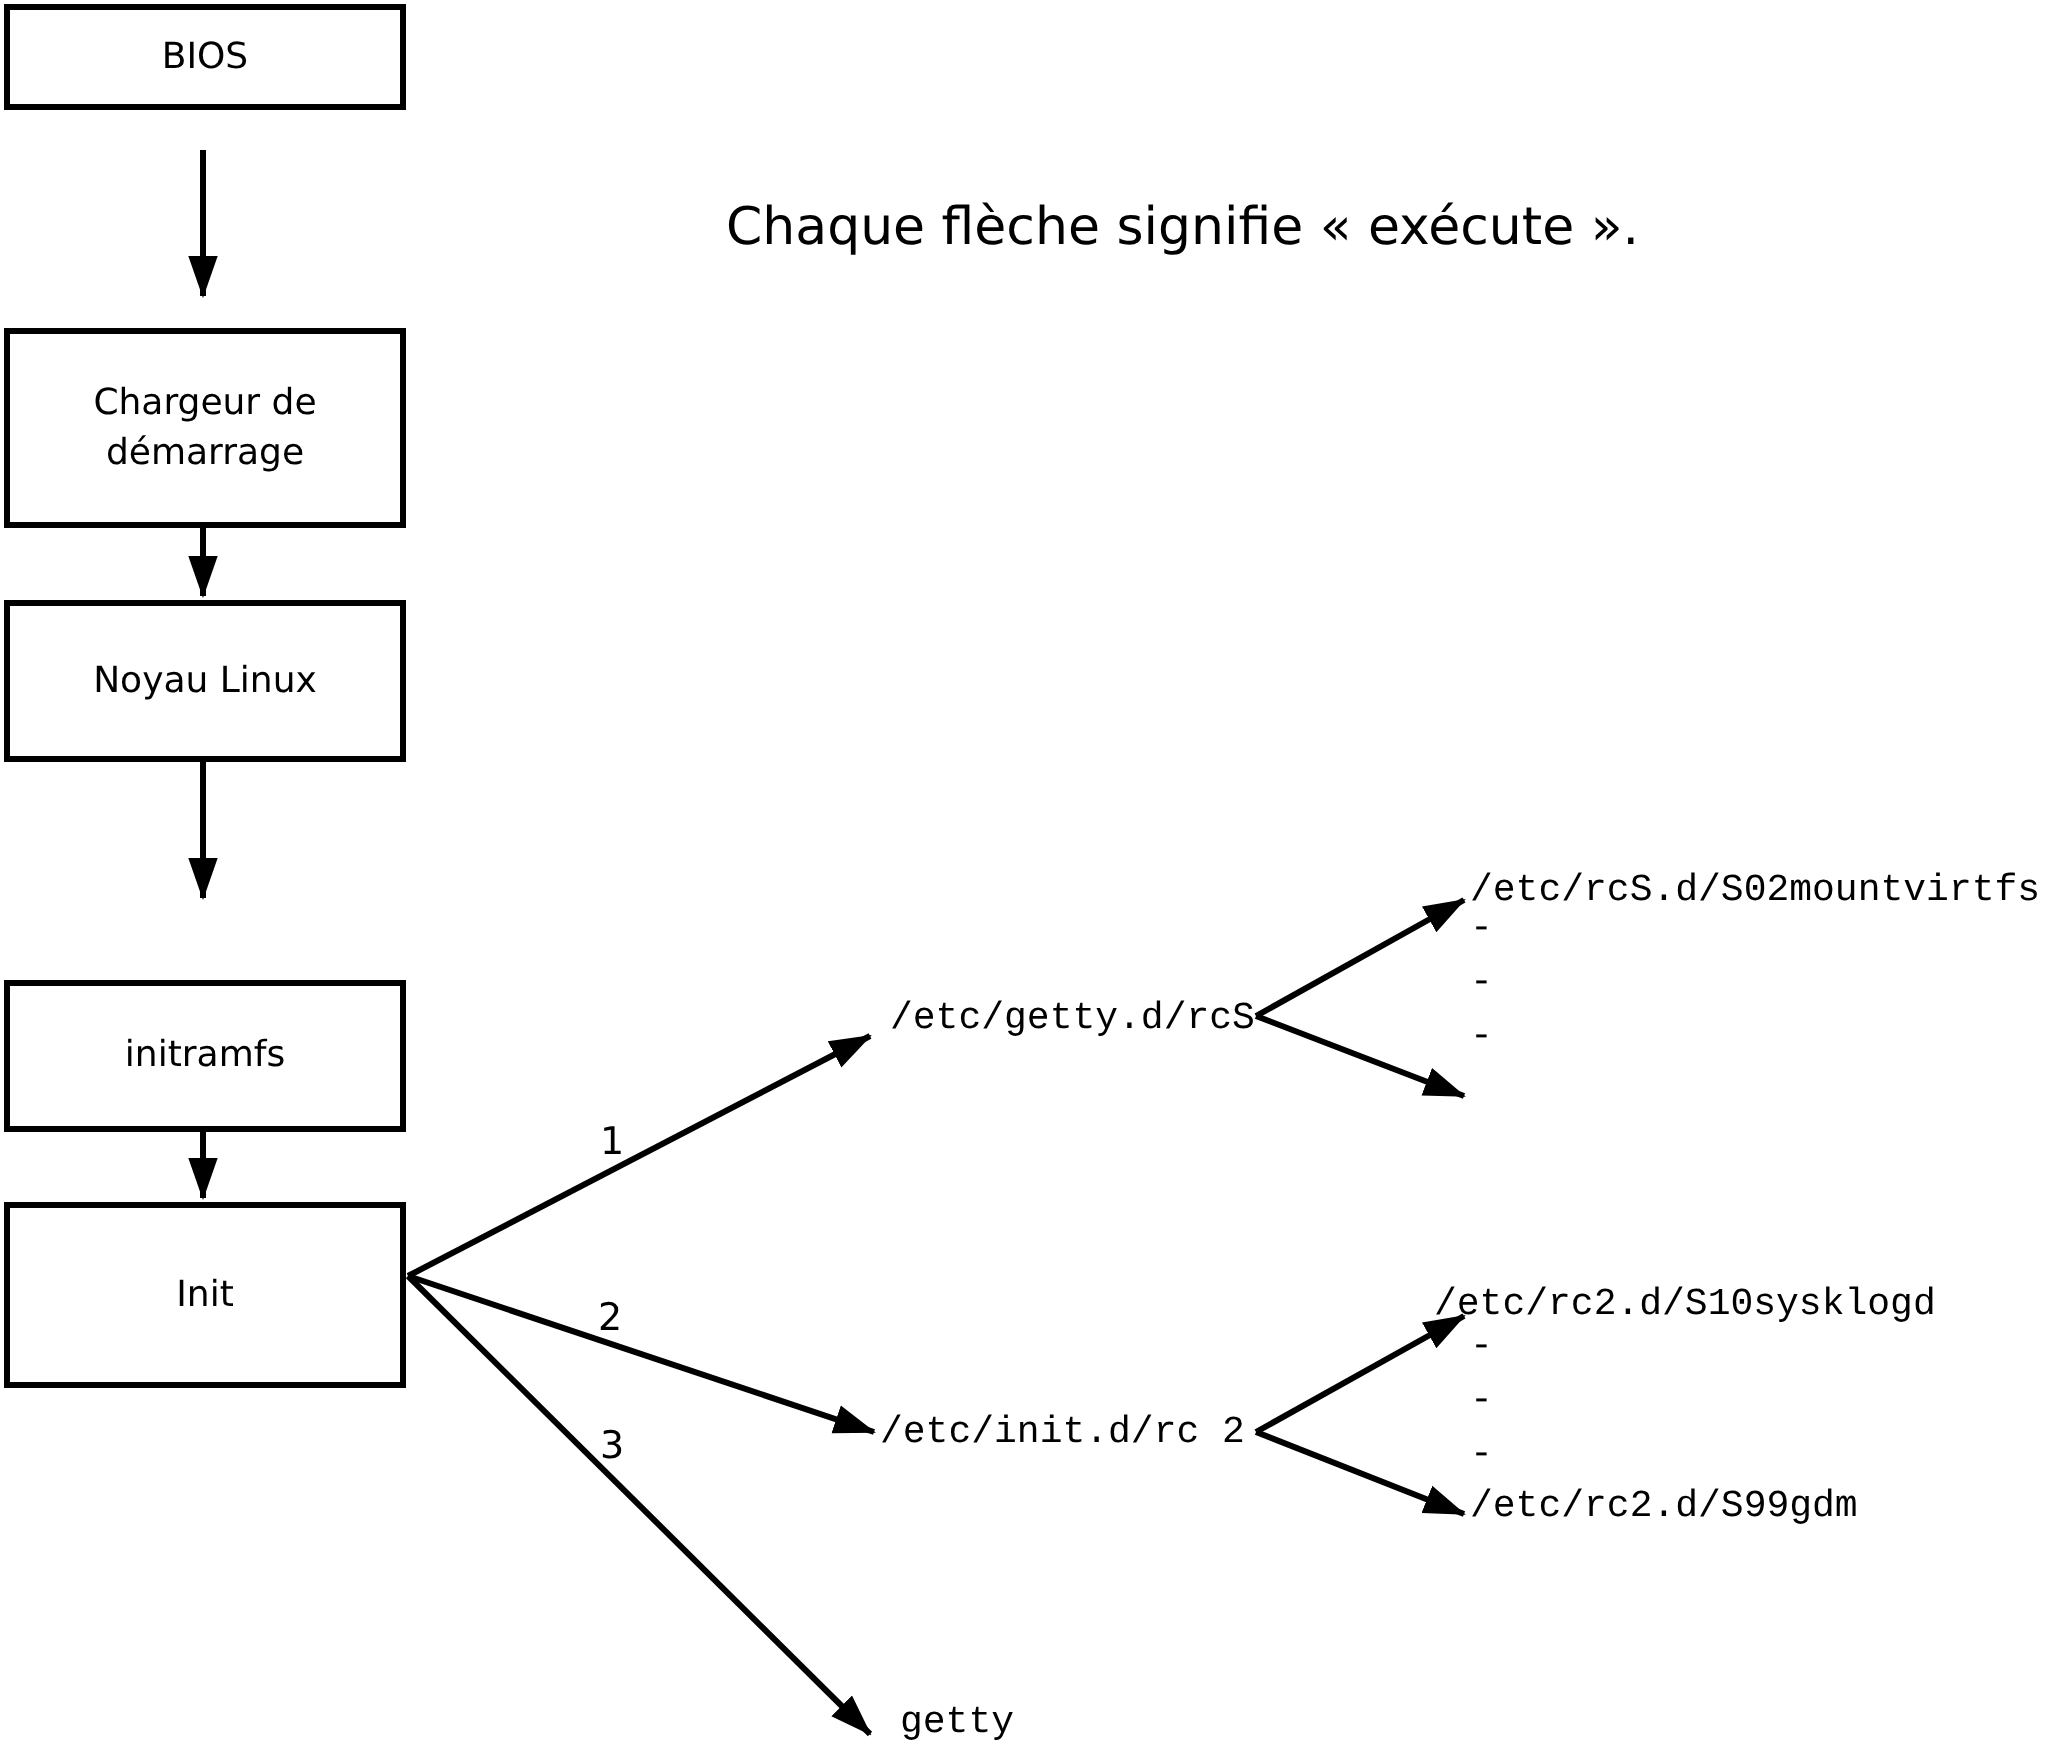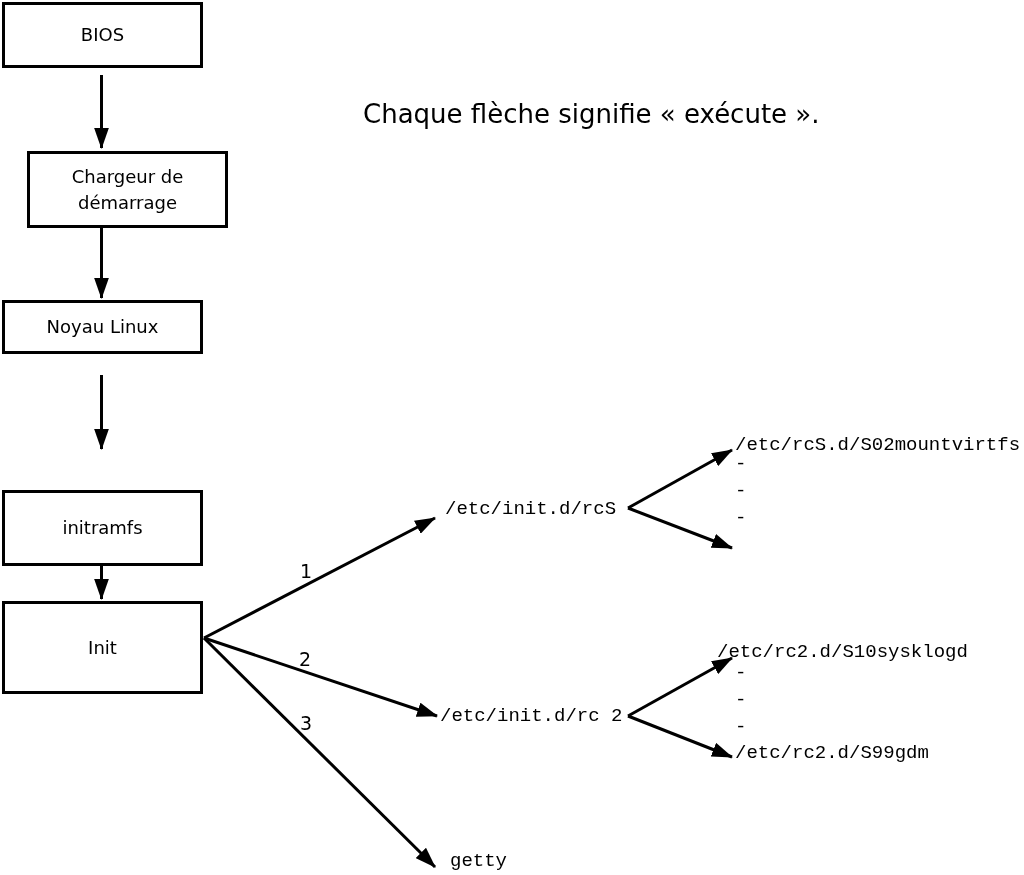--- a/index.html
+++ b/index.html
@@ -30,23 +30,23 @@
     border: 3px solid #000000;
     background: #ffffff;
     display: flex;
     align-items: center;
     justify-content: center;
     text-align: center;
     font-size: 18px;
     line-height: 1.4;
     white-space: pre-line;
   }
-  .box-bios      { top: 2px;   height: 66px; }
-  .box-chargeur  { top: 151px; height: 77px; margin-left: 25px; }
-  .box-noyau     { top: 300px; height: 54px; }
+  .box-bios      { top: 2px;   height: 53px; }
+  .box-chargeur  { top: 164px; height: 100px; }
+  .box-noyau     { top: 300px; height: 81px; }
   .box-initramfs { top: 451px; height: 76px; margin-top: 39px; }
   .box-init      { top: 601px; height: 93px; }
   .note {
     position: absolute;
     left: 363px; top: 114px;
     transform: translateY(-50%);
     font-size: 26px;
     white-space: pre;
   }
   .mono {
@@ -118,21 +118,21 @@
     <span>initramfs</span>
   </div>
   <div class="box box-init">
     <span>Init</span>
   </div>
 
   <div class="num n1">1</div>
   <div class="num n2">2</div>
   <div class="num n3">3</div>
 
-  <div class="mono t-rcs">/etc/init.d/rcS</div>
+  <div class="mono t-rcs">/etc/getty.d/rcS</div>
   <div class="mono t-rc2">/etc/init.d/rc 2</div>
   <div class="mono t-getty">getty</div>
 
   <div class="mono t-s02">/etc/rcS.d/S02mountvirtfs</div>
   <div class="mono t-d1a">-</div>
   <div class="mono t-d1b">-</div>
   <div class="mono t-d1c">-</div>
 
   <div class="mono t-s10">/etc/rc2.d/S10sysklogd</div>
   <div class="mono t-d2a">-</div>

